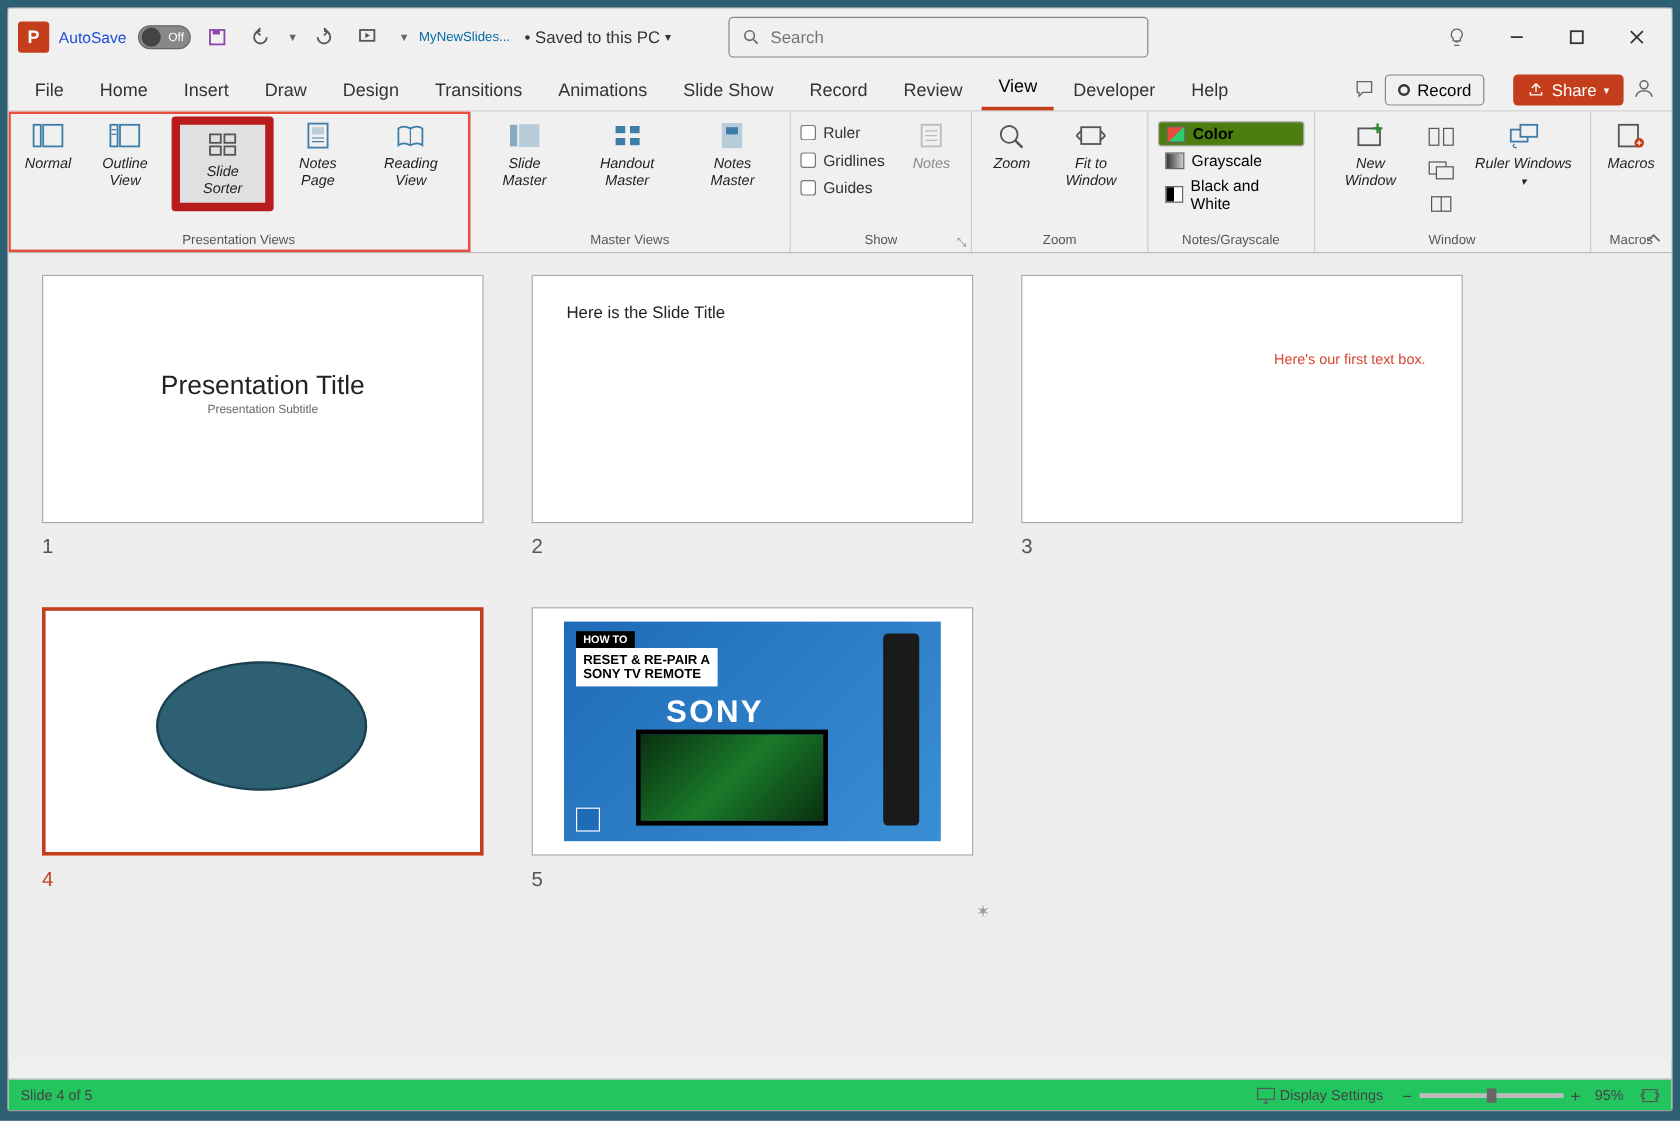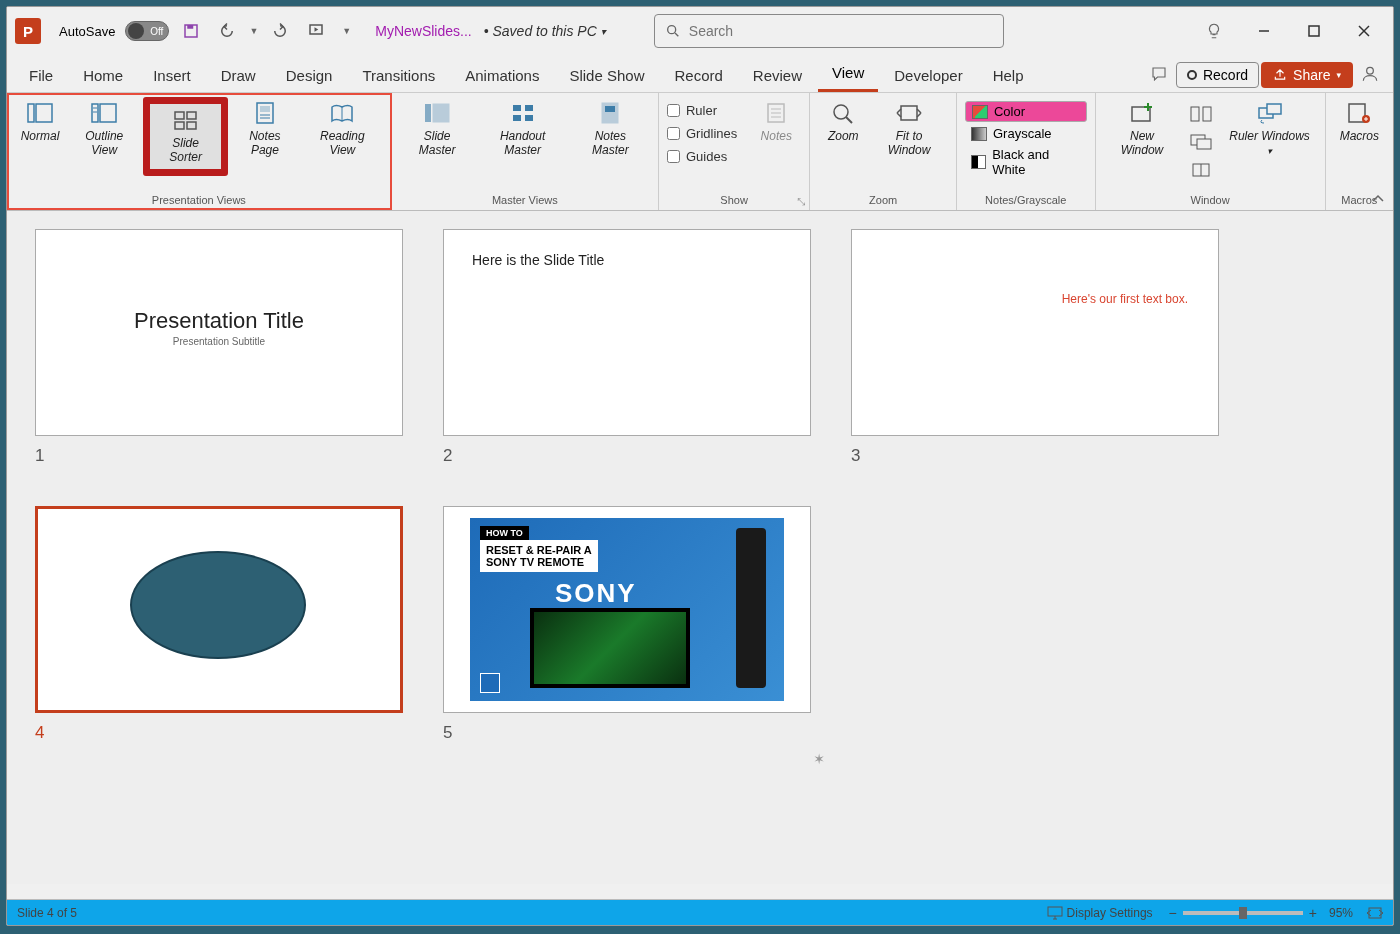--- a/index.html
+++ b/index.html
@@ -1,55 +1,55 @@
 <!DOCTYPE html>
 <html><head>
 <meta charset="utf-8">
 <style>
 * { box-sizing: border-box; margin: 0; padding: 0; font-family: 'Segoe UI', Arial, sans-serif; }
 body { background: #2d6073; padding: 6px; }
 .app-window { background: #f0f0f0; border: 1px solid #999; width: 100%; height: 920px; display: flex; flex-direction: column; position: relative; border-radius: 2px; overflow: hidden; }
 
 .title-bar { height: 48px; background: #f0f0f0; display: flex; align-items: center; padding: 0 8px; gap: 8px; }
 .app-icon { width: 26px; height: 26px; background: #c43e1c; border-radius: 3px; display: flex; align-items: center; justify-content: center; color: #fff; font-weight: bold; font-size: 15px; }
-.autosave-label { font-size: 13px; color: #000000; margin-left: 10px; }
+.autosave-label { font-size: 13px; color: #1d4ed8; }
 .toggle { width: 44px; height: 20px; border-radius: 10px; background: #888; border: 1px solid #666; display: inline-flex; align-items: center; padding: 0 2px; margin-left: 2px; position: relative; }
 .toggle-knob { width: 16px; height: 16px; background: #444; border-radius: 50%; }
 .toggle-text { font-size: 10px; color: #fff; position: absolute; right: 5px; }
 .qat-btn { width: 28px; height: 28px; display: flex; align-items: center; justify-content: center; color: #555; cursor: pointer; }
 .qat-btn svg { width: 18px; height: 18px; }
-.filename { font-size: 14px; color: #a21caf; margin-left: 16px; }
-.save-status { font-size: 14px; color: #333; margin-left: 4px; display: flex; align-items: center; gap: 4px; font-style: italic; }
+.filename { font-size: 11px; color: #0369a1; }
+.save-status { font-size: 14px; color: #333; margin-left: 4px; display: flex; align-items: center; gap: 4px; }
 .search-box { flex: 0 0 350px; height: 34px; margin-left: 40px; border: 1px solid #888; border-radius: 4px; display: flex; align-items: center; padding: 0 10px; background: #f0f0f0; }
 .search-box input { border: none; background: transparent; outline: none; flex: 1; font-size: 14px; color: #333; margin-left: 8px; }
 .title-spacer { flex: 1; }
 .win-btn { width: 42px; height: 32px; display: flex; align-items: center; justify-content: center; color: #333; cursor: pointer; }
 
 .tab-bar { height: 38px; background: #f0f0f0; display: flex; align-items: flex-end; padding: 0 8px; gap: 2px; border-bottom: 1px solid #ccc; }
 .tab { padding: 8px 14px; font-size: 15px; color: #333; cursor: pointer; position: relative; }
 .tab.active { border-bottom: 3px solid #c43e1c; color: #000; }
 .tab-spacer { flex: 1; }
 .record-btn { border: 1px solid #888; border-radius: 4px; padding: 4px 10px; font-size: 14px; display: flex; align-items: center; gap: 6px; margin-bottom: 4px; cursor: pointer; }
 .record-dot { width: 10px; height: 10px; border: 2px solid #333; border-radius: 50%; }
-.share-btn { background: #c43e1c; color: #fff; border-radius: 4px; padding: 5px 12px; font-size: 14px; display: flex; align-items: center; gap: 6px; margin-bottom: 4px; margin-left: 0; cursor: pointer; }
+.share-btn { background: #c43e1c; color: #fff; border-radius: 4px; padding: 5px 12px; font-size: 14px; display: flex; align-items: center; gap: 6px; margin-bottom: 4px; margin-left: 22px; cursor: pointer; }
 .comment-btn, .account-btn { width: 30px; height: 28px; display:flex; align-items:center; justify-content:center; margin-bottom:4px; cursor:pointer; color:#555;}
 
 .ribbon { height: 118px; background: #f0f0f0; display: flex; border-bottom: 1px solid #bbb; position: relative; }
 .group { border-right: 1px solid #ccc; display: flex; flex-direction: column; justify-content: space-between; padding: 4px 8px 2px 8px; position: relative; }
 .group.highlighted { outline: 2px solid #e74c3c; outline-offset: -2px; }
 .group-controls { display: flex; gap: 2px; }
 .big-btn { display: flex; flex-direction: column; align-items: center; padding: 4px 6px; cursor: pointer; border-radius: 3px; min-width: 50px; }
 .big-btn.active { background: #e0e0e0; border: 7px solid #b91c1c; }
 .big-btn .icon-box { width: 28px; height: 24px; margin-bottom: 4px; }
 .big-btn .label { font-size: 12px; text-align: center; line-height: 1.2; color: #222; font-style: italic; }
 .group-label { font-size: 11px; text-align: center; color: #555; padding-bottom: 2px; }
 .check-item { display: flex; align-items: center; gap: 6px; font-size: 13px; color: #333; padding: 2px 0; cursor: pointer; }
 .check-item input { width: 13px; height: 13px; }
 .color-btn { display: flex; align-items: center; gap: 6px; font-size: 13px; padding: 2px 6px; cursor: pointer; border-radius: 3px; }
-.color-btn.active { background: #ec4899; border: 1px solid #aaa; }
+.color-btn.active { background: #4d7c0f; border: 1px solid #aaa; font-weight: bold; }
 .small-color-box { width: 16px; height: 14px; border: 1px solid #666; }
 .mini-btn { width: 30px; height: 26px; display: flex; align-items: center; justify-content: center; cursor: pointer; color: #555; }
 .launcher { position: absolute; bottom: 2px; right: 4px; font-size: 10px; color: #888; cursor: pointer; }
 .collapse-ribbon { position:absolute; bottom: 4px; right: 8px; cursor:pointer; color:#666;}
 
 .slide-sorter-canvas { flex: 1; background: #eeeeee; padding: 18px 28px; overflow: auto; }
 .slides-grid { display: flex; flex-wrap: wrap; gap: 40px 40px; }
 .slide-item { width: 368px; display: flex; flex-direction: column; }
 .slide-thumb { width: 368px; height: 207px; background: #fff; border: 1px solid #aaa; position: relative; overflow: hidden; }
 .slide-thumb.selected { border: 3px solid #c43e1c; }
@@ -64,21 +64,21 @@
 .s5-img { position: absolute; top: 11px; left: 26px; right: 26px; bottom: 11px; background: linear-gradient(135deg, #1e6bb8 0%, #3a8fd4 100%); display: flex; align-items: center; justify-content: center; }
 .s5-content { position: relative; width: 100%; height: 100%; }
 .s5-tag { position: absolute; top: 8px; left: 10px; background: #000; color: #fff; font-size: 9px; font-weight: bold; padding: 2px 6px; }
 .s5-text { position: absolute; top: 22px; left: 10px; background: #fff; color: #000; font-size: 11px; font-weight: 800; padding: 4px 6px; line-height: 1.1; }
 .s5-sony { position: absolute; top: 60px; left: 85px; color: #fff; font-size: 26px; font-weight: 900; letter-spacing: 2px; }
 .s5-tv { position: absolute; top: 90px; left: 60px; width: 160px; height: 80px; background: linear-gradient(135deg, #0a3010, #1a7a2a, #0a3010); border: 4px solid #000; }
 .s5-remote { position: absolute; top: 10px; right: 18px; width: 30px; height: 160px; background: #1a1a1a; border-radius: 4px; }
 .s5-dt { position: absolute; bottom: 8px; left: 10px; width: 20px; height: 20px; background: #1e6bb8; border: 1px solid #fff; }
 .s5-star { position: absolute; right: -14px; bottom: -24px; color: #999; font-size: 14px; }
 
-.status-bar { height: 26px; background: #0ea5e9; border-top: 1px solid #bbb; display: flex; align-items: center; padding: 0 10px; font-size: 12px; color: #444; margin-top: 15px; }
+.status-bar { height: 26px; background: #22c55e; border-top: 1px solid #bbb; display: flex; align-items: center; padding: 0 10px; font-size: 12px; color: #444; margin-top: 15px; }
 .status-spacer { flex: 1; }
 .display-settings { display: flex; align-items: center; gap: 4px; cursor: pointer; }
 .zoom-ctrl { display: flex; align-items: center; gap: 6px; margin-left: 16px; }
 .zoom-slider { position: relative; width: 120px; height: 4px; background: #bbb; }
 .zoom-thumb { position: absolute; top: -4px; left: 56px; width: 8px; height: 12px; background: #666; }
 
 svg { display: block; }
 </style>
 </head>
 <body>

